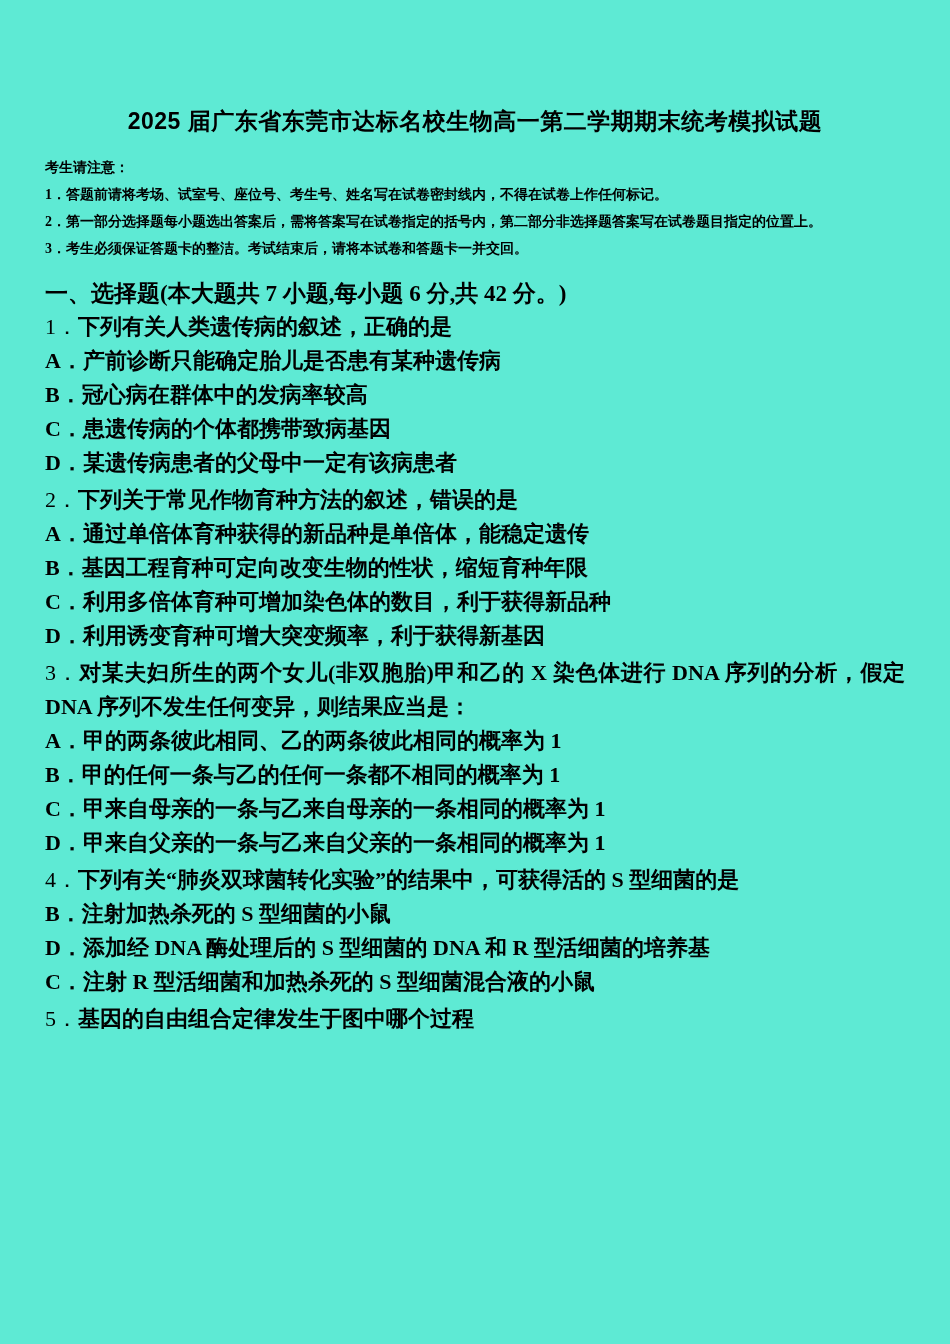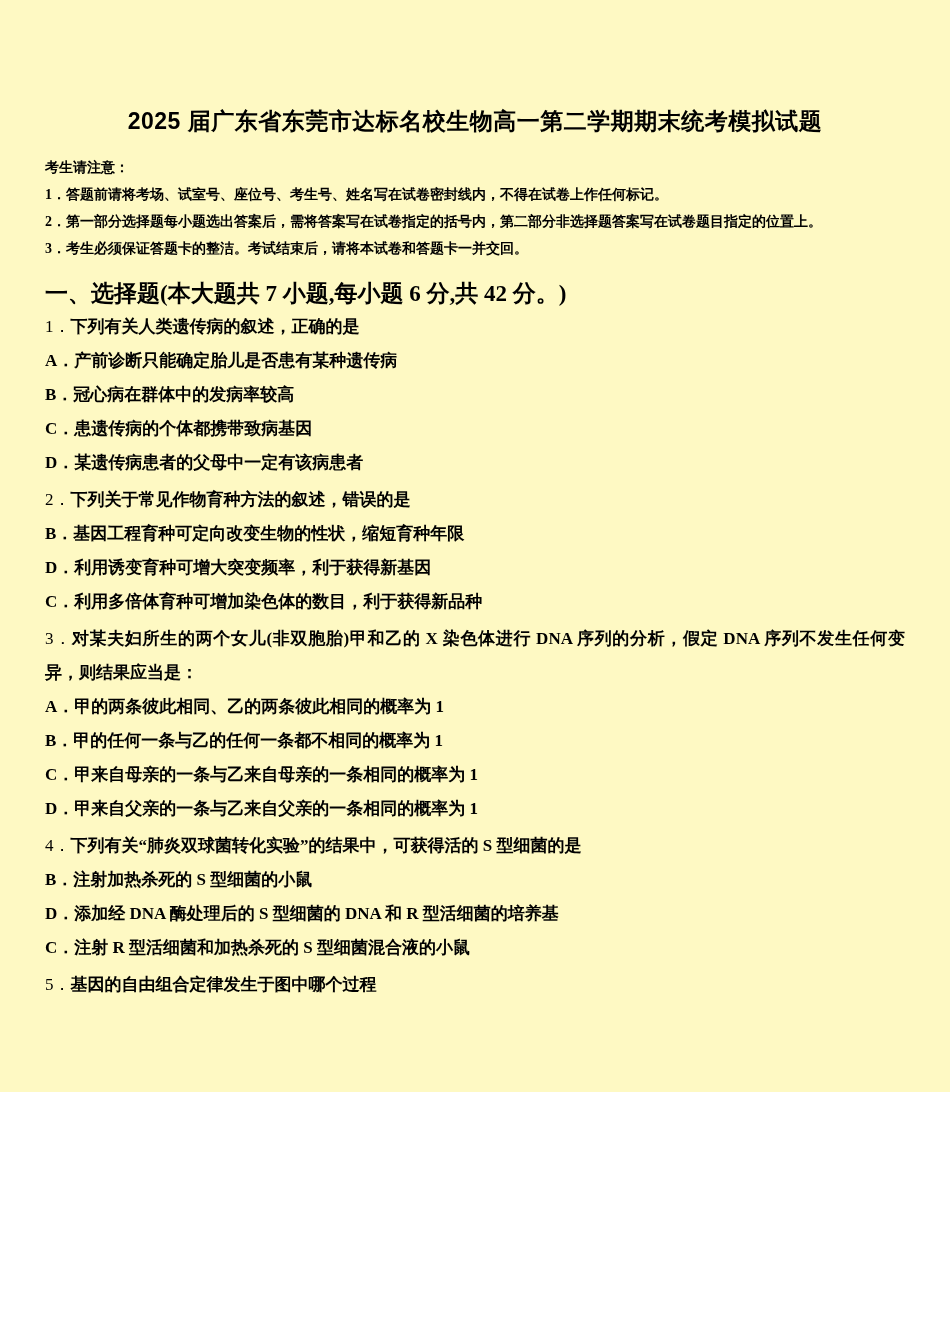--- a/index.html
+++ b/index.html
@@ -10,23 +10,23 @@
   body {
     width: 950px;
     height: 1344px;
     color: #000000;
     font-family: "Liberation Serif", "DejaVu Serif", serif;
     overflow: hidden;
   }
   .page {
     box-sizing: border-box;
     width: 950px;
-    height: 1092px;
+    height: 1344px;
     padding: 106px 45px 0 45px;
-    background: #fef9c3;
+    background: #5eead4;
   }
   .title {
     font-family: "Liberation Sans", "DejaVu Sans", sans-serif;
     font-weight: bold;
     font-size: 23px;
     line-height: 30px;
     text-align: center;
     margin: 0 0 14px 0;
     letter-spacing: 0.5px;
   }
@@ -40,21 +40,21 @@
   .notice p {
     margin: 0;
   }
   .section-heading {
     font-size: 23px;
     line-height: 27px;
     font-weight: bold;
     margin: 18px 0 0 0;
   }
   .qa {
-    font-size: 17px;
+    font-size: 22px;
     line-height: 34px;
     font-weight: bold;
     text-align: justify;
   }
   .qa p {
     margin: 0;
   }
   .qa p.qstem {
     margin-top: 3px;
   }
@@ -83,23 +83,24 @@
 
   <div class="qa">
 
     <p class="qstem"><span class="qnum">1．</span><span>下列有关人类遗传病的叙述，正确的是</span></p>
     <p class="option"><span class="opt-label">A．</span><span>产前诊断只能确定胎儿是否患有某种遗传病</span></p>
     <p class="option"><span class="opt-label">B．</span><span>冠心病在群体中的发病率较高</span></p>
     <p class="option"><span class="opt-label">C．</span><span>患遗传病的个体都携带致病基因</span></p>
     <p class="option"><span class="opt-label">D．</span><span>某遗传病患者的父母中一定有该病患者</span></p>
 
     <p class="qstem"><span class="qnum">2．</span><span>下列关于常见作物育种方法的叙述，错误的是</span></p>
+    <p class="option"><span class="opt-label">A．</span><span>通过单倍体育种获得的新品种是单倍体，能稳定遗传</span></p>
     <p class="option"><span class="opt-label">B．</span><span>基因工程育种可定向改变生物的性状，缩短育种年限</span></p>
+    <p class="option"><span class="opt-label">C．</span><span>利用多倍体育种可增加染色体的数目，利于获得新品种</span></p>
     <p class="option"><span class="opt-label">D．</span><span>利用诱变育种可增大突变频率，利于获得新基因</span></p>
-    <p class="option"><span class="opt-label">C．</span><span>利用多倍体育种可增加染色体的数目，利于获得新品种</span></p>
 
     <p class="qstem"><span class="qnum">3．</span><span>对某夫妇所生的两个女儿(非双胞胎)甲和乙的 X 染色体进行 DNA 序列的分析，假定 DNA 序列不发生任何变异，则结果应当是：</span></p>
     <p class="option"><span class="opt-label">A．</span><span>甲的两条彼此相同、乙的两条彼此相同的概率为 1</span></p>
     <p class="option"><span class="opt-label">B．</span><span>甲的任何一条与乙的任何一条都不相同的概率为 1</span></p>
     <p class="option"><span class="opt-label">C．</span><span>甲来自母亲的一条与乙来自母亲的一条相同的概率为 1</span></p>
     <p class="option"><span class="opt-label">D．</span><span>甲来自父亲的一条与乙来自父亲的一条相同的概率为 1</span></p>
 
     <p class="qstem"><span class="qnum">4．</span><span>下列有关“肺炎双球菌转化实验”的结果中，可获得活的 S 型细菌的是</span></p>
     <p class="option"><span class="opt-label">B．</span><span>注射加热杀死的 S 型细菌的小鼠</span></p>
     <p class="option"><span class="opt-label">D．</span><span>添加经 DNA 酶处理后的 S 型细菌的 DNA 和 R 型活细菌的培养基</span></p>

